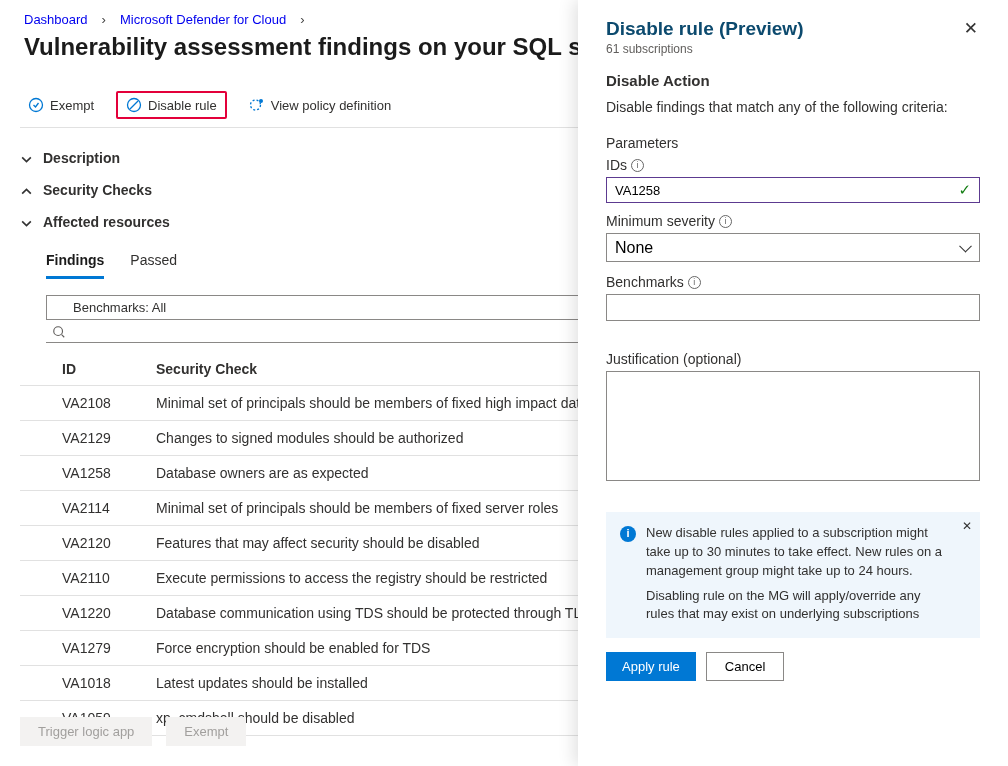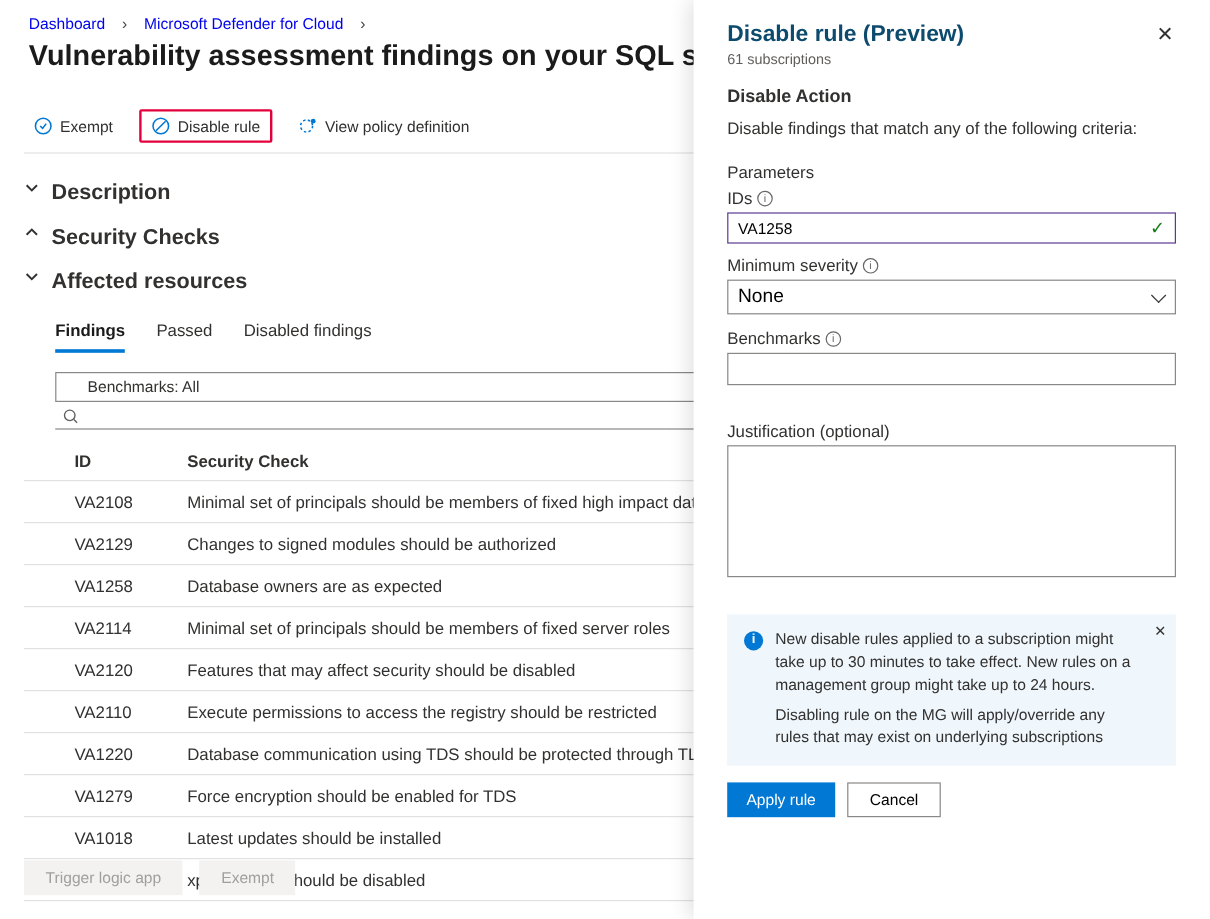--- a/index.html
+++ b/index.html
@@ -59,25 +59,25 @@
     .icon-blue { color: #0078d4; }
     .highlight-box {
       border: 2px solid #e3003a;
       border-radius: 2px;
       display: flex;
       align-items: center;
     }
 
     .section-header {
       display: flex;
-      align-items: flex-start;
+      align-items: flex-end;
       gap: 10px;
       padding: 8px 0;
       font-weight: 600;
-      font-size: 18px;
+      font-size: 14px;
       cursor: pointer;
     }
     .section-header svg { width: 13px; height: 13px; flex-shrink:0; }
 
     .subtabs {
       display: flex;
       gap: 26px;
       margin: 10px 0 16px 26px;
     }
     .subtab {
@@ -376,21 +376,20 @@
   <div class="section-header">
     <svg viewBox="0 0 12 12" fill="none" stroke="#333" stroke-width="1.5">
         <path d="M2 4l4 4 4-4"></path>
       </svg>
     <span>Affected resources</span>
   </div>
 
   <div class="subtabs">
     <div class="subtab active">Findings</div>
     <div class="subtab">Passed</div>
-    <div class="subtab">Disabled findings</div>
   </div>
 
   <div class="filter-row">
     <div class="dropdown-wide">Benchmarks: All</div>
   </div>
   <div class="search-row">
     <svg viewBox="0 0 16 16" fill="none" stroke="currentColor" stroke-width="1.3">
         <circle cx="7" cy="7" r="5"></circle>
         <line x1="11" y1="11" x2="14" y2="14"></line>
       </svg>

